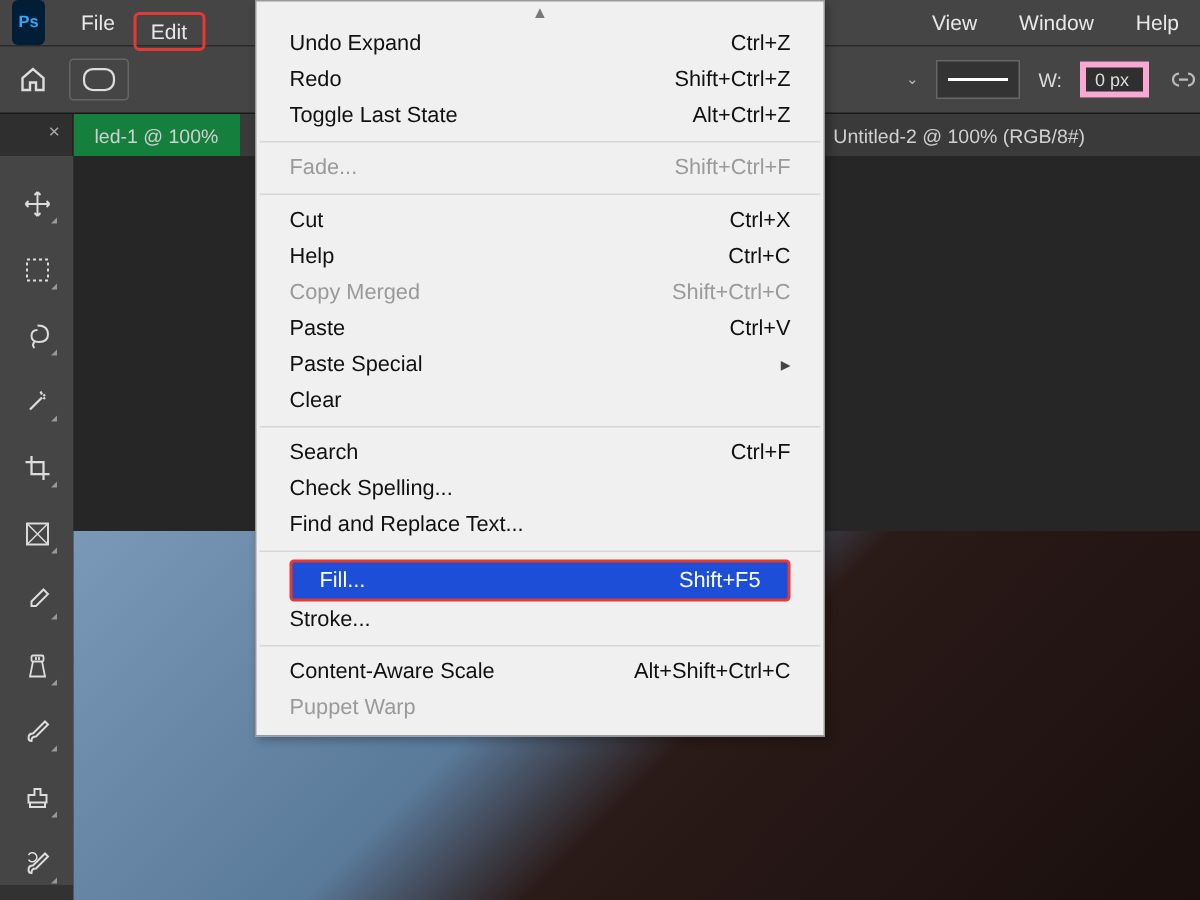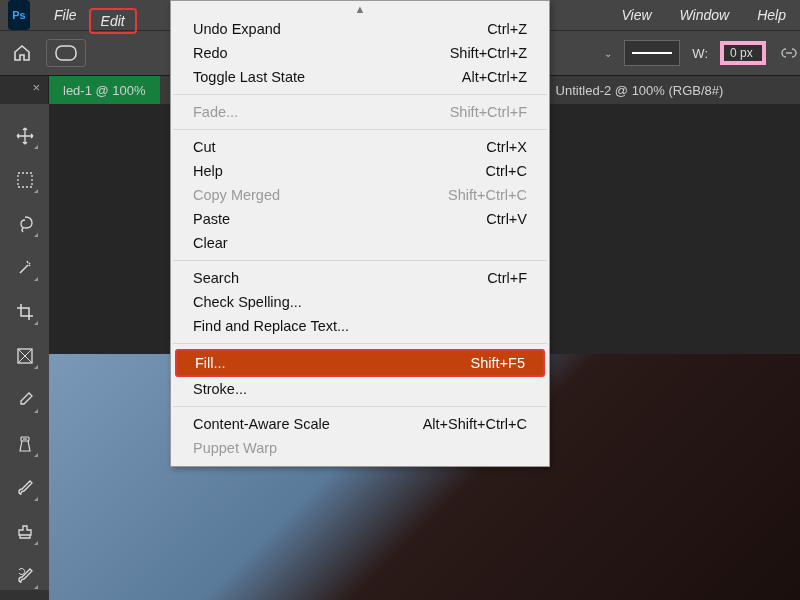--- a/index.html
+++ b/index.html
@@ -1,21 +1,21 @@
 <!DOCTYPE html>
 <html><head>
 <meta charset="utf-8">
 <style>
 * { margin: 0; padding: 0; box-sizing: border-box; font-family: "Segoe UI", Tahoma, sans-serif; }
 body { background: #323232; width: 800px; height: 600px; overflow: hidden; position: relative; }
 
 
 .menubar { height: 30px; background: #454545; display: flex; align-items: center; padding-left: 8px; color: #e8e8e8; font-size: 14px; }
 .ps-logo { width: 22px; height: 30px; background: #001e36; border-radius: 4px; display: flex; align-items: center; justify-content: center; color: #31a8ff; font-weight: bold; font-size: 11px; margin-right: 12px; }
-.menu-item { padding: 5px 12px; cursor: default; font-style: italic; }
+.menu-item { padding: 5px 12px; cursor: default; }
 .menu-item.highlighted { border: 2px solid #e53935; border-radius: 4px; padding: 3px 10px; margin-top: 11px; }
 .menu-right { margin-left: auto; display: flex; }
 .menu-right .menu-item { padding: 5px 14px; }
 
 
 .options-bar { height: 46px; background: #454545; border-top: 1px solid #2a2a2a; border-bottom: 1px solid #1a1a1a; display: flex; align-items: center; padding-left: 10px; gap: 12px; color: #ddd; font-size: 13px; }
 .home-icon { width: 24px; height: 24px; display: flex; align-items: center; justify-content: center; }
 .shape-select { width: 40px; height: 28px; border: 1px solid #666; border-radius: 3px; display: flex; align-items: center; justify-content: center; }
 .stroke-swatch { width: 56px; height: 26px; border: 1px solid #666; display: flex; align-items: center; justify-content: center; background: #333; }
 .stroke-line { width: 40px; height: 2px; background: #fff; }
@@ -36,21 +36,21 @@
 
 
 .canvas { position: absolute; left: 49px; top: 104px; right: 0; bottom: 0; background: #262626; }
 .image-area { position: absolute; left: 0; top: 250px; right: 0; bottom: 0; background: linear-gradient(135deg, #7a98b8 0%, #5a7a9a 40%, #2a1a18 55%, #1a0f0d 100%); }
 
 
 .dropdown { position: absolute; left: 170px; top: 0; width: 380px; background: #f0f0f0; border: 1px solid #999; box-shadow: 2px 2px 6px rgba(0,0,0,0.3); font-size: 14.5px; color: #111; z-index: 10; padding-bottom: 6px; }
 .dd-arrow { text-align: center; color: #777; font-size: 11px; padding: 2px 0; }
 .dd-item { display: flex; justify-content: space-between; padding: 4px 22px; cursor: default; }
 .dd-item.disabled { color: #9a9a9a; }
-.dd-item.selected { background: #c2410c; color: #fff; border: 2.5px solid #e53935; border-radius: 3px; margin: 0 4px; padding: 4px 18px; gap: 24px; }
+.dd-item.selected { background: #1d4ed8; color: #fff; border: 2.5px solid #e53935; border-radius: 3px; margin: 0 22px; padding: 4px 18px; gap: 24px; }
 .dd-sep { height: 1px; background: #d6d6d6; margin: 5px 2px; }
 .dd-sub::after { content: "▸"; color: #444; font-size: 13px; }
 .dd-item .shortcut { color: inherit; }
 .dd-item.disabled .shortcut { color: #9a9a9a; }
 
 svg { display: block; }
 </style>
 </head>
 <body>
 
@@ -206,20 +206,23 @@
       <span class="shortcut">Ctrl+C</span>
     </div>
   <div class="dd-item disabled">
       <span>Copy Merged</span>
       <span class="shortcut">Shift+Ctrl+C</span>
     </div>
   <div class="dd-item">
       <span>Paste</span>
       <span class="shortcut">Ctrl+V</span>
     </div>
+  <div class="dd-item dd-sub">
+      <span>Paste Special</span>
+    </div>
   <div class="dd-item">
       <span>Clear</span>
       <span></span>
     </div>
   <div class="dd-sep"></div>
 
   <div class="dd-item">
       <span>Search</span>
       <span class="shortcut">Ctrl+F</span>
     </div>

